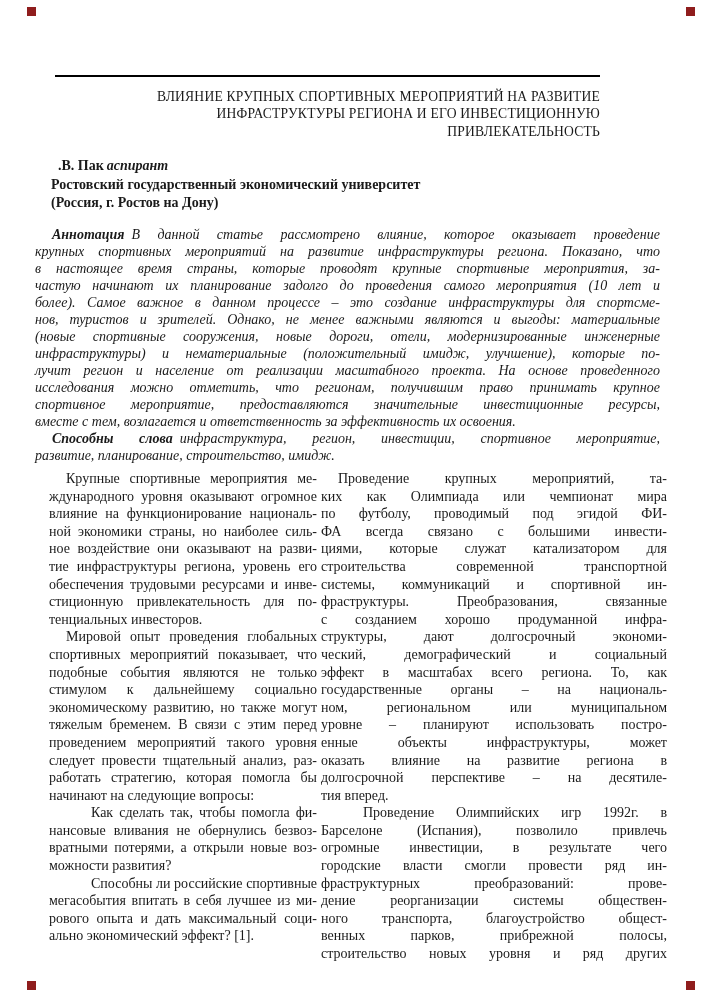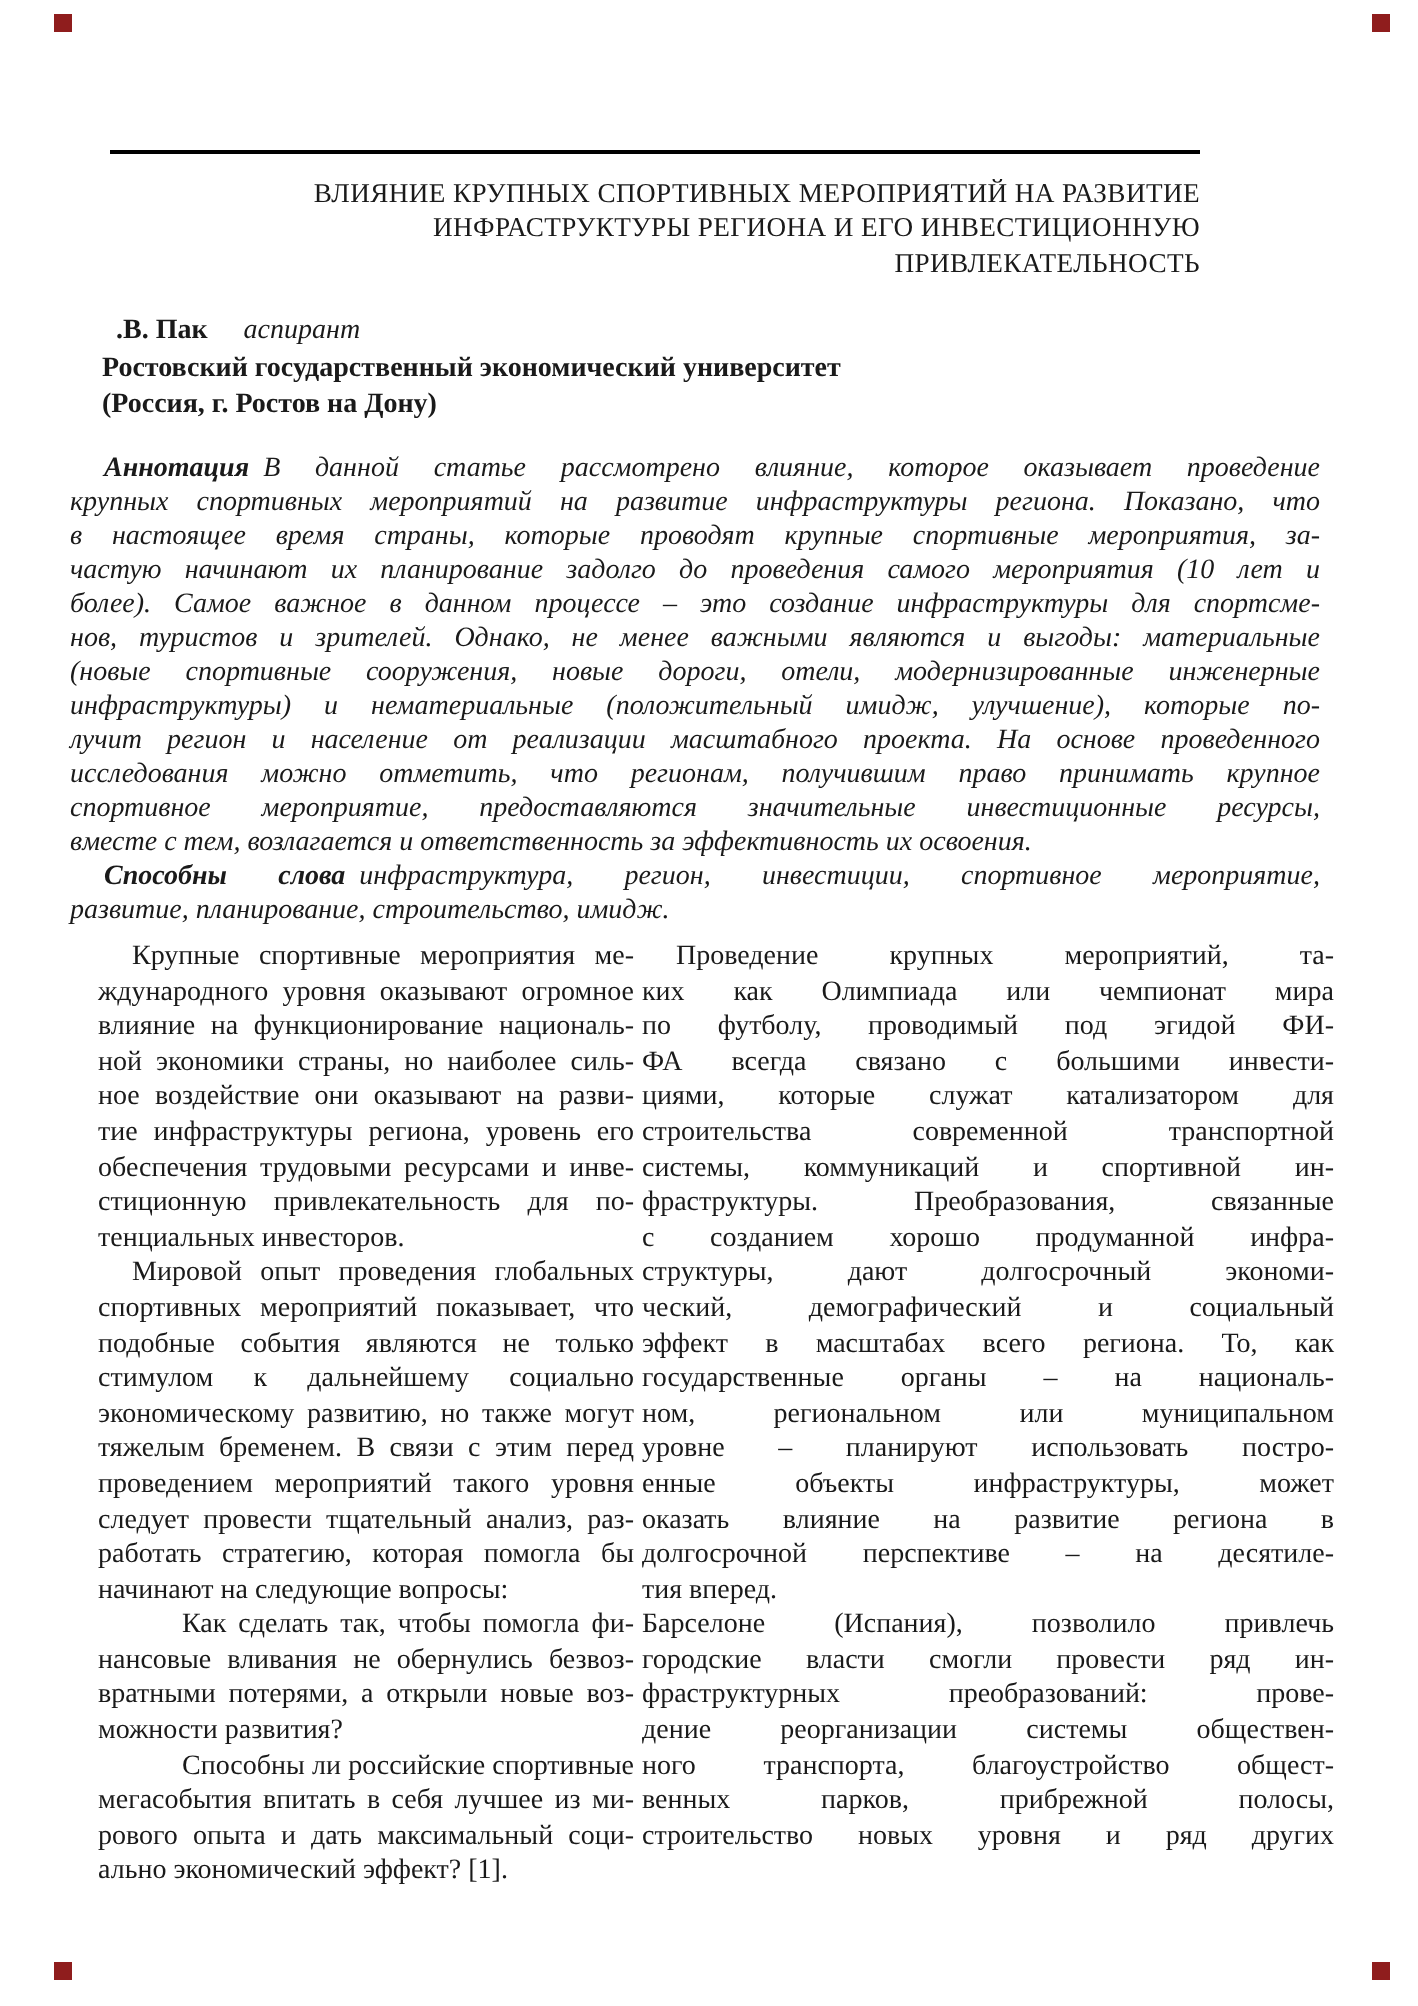--- a/index.html
+++ b/index.html
@@ -21,21 +21,21 @@
   .rule { position: absolute; left: 55px; top: 75px; width: 545px; height: 2px; background: #000; }
 
   .title {
     position: absolute; left: 55px; top: 88px; width: 545px;
     text-align: right; font-weight: normal;
     font-size: 13.6px; line-height: 17.3px; letter-spacing: 0.2px;
   }
 
   .authors { position: absolute; left: 51px; top: 157px; font-size: 14px; line-height: 18.5px; font-weight: bold; }
   .author-line { padding-left: 7px; }
-  .author-role { font-weight: normal; font-style: italic; margin-left: 18px; }
+  .author-role { font-weight: bold; font-style: italic; margin-left: 3px; }
 
   .abstract-wrap {
     position: absolute; left: 35px; top: 226px; width: 625px;
     font-style: italic; font-size: 14px; line-height: 17px;
   }
   .lead { font-weight: bold; }
 
   .col { position: absolute; top: 470px; font-size: 14px; line-height: 17.6px; }
   .col-left  { left: 49px;  width: 268px; }
   .col-right { left: 321px; width: 346px; }
@@ -143,21 +143,23 @@
       <div class="line just">эффект в масштабах всего региона. То, как</div>
       <div class="line just">государственные органы – на националь-</div>
       <div class="line just">ном, региональном или муниципальном</div>
       <div class="line just">уровне – планируют использовать постро-</div>
       <div class="line just">енные объекты инфраструктуры, может</div>
       <div class="line just">оказать влияние на развитие региона в</div>
       <div class="line just">долгосрочной перспективе – на десятиле-</div>
       <div class="line">тия вперед.</div>
     </div>
     <div class="para">
+      <div class="line just ind-lg">Проведение Олимпийских игр 1992г. в</div>
       <div class="line just">Барселоне (Испания), позволило привлечь</div>
+      <div class="line just">огромные инвестиции, в результате чего</div>
       <div class="line just">городские власти смогли провести ряд ин-</div>
       <div class="line just">фраструктурных преобразований: прове-</div>
       <div class="line just">дение реорганизации системы обществен-</div>
       <div class="line just">ного транспорта, благоустройство общест-</div>
       <div class="line just">венных парков, прибрежной полосы,</div>
       <div class="line just">строительство новых уровня и ряд других</div>
     </div>
   </div>
 
 </body></html>

